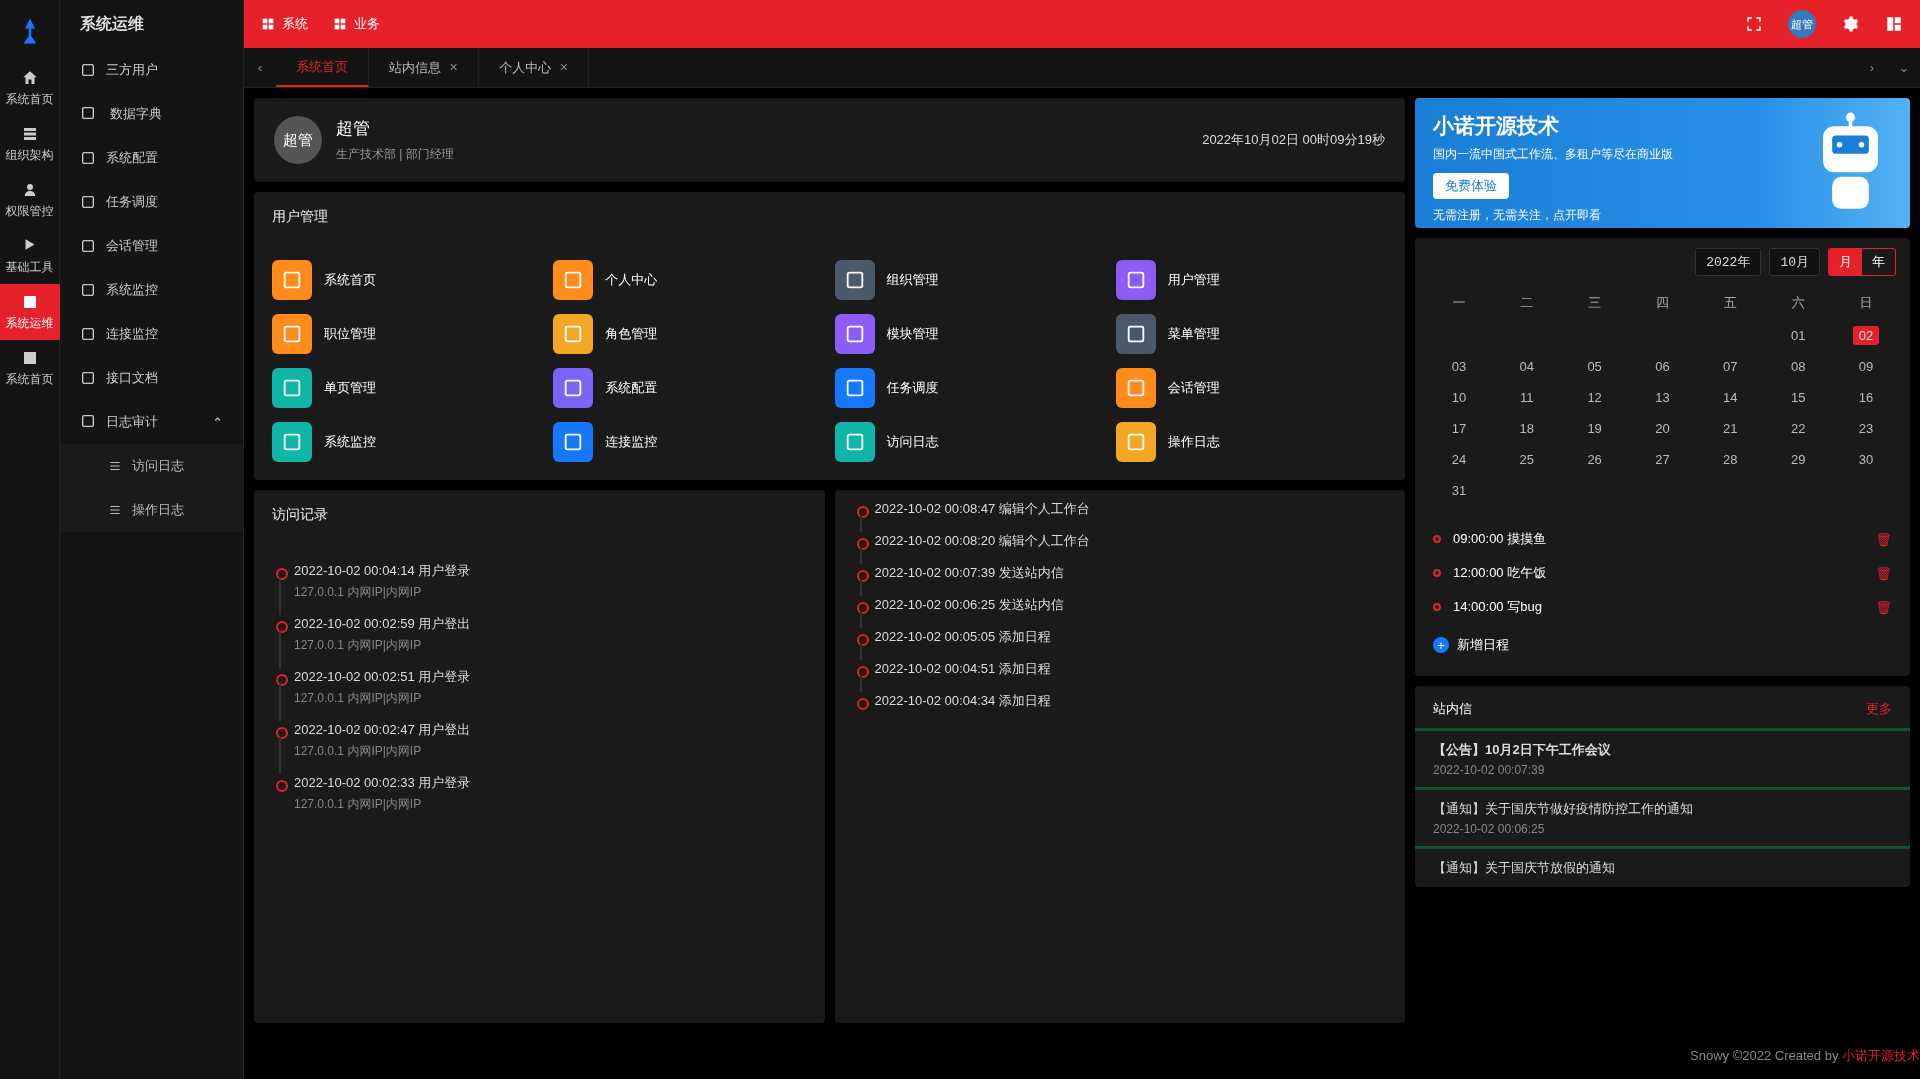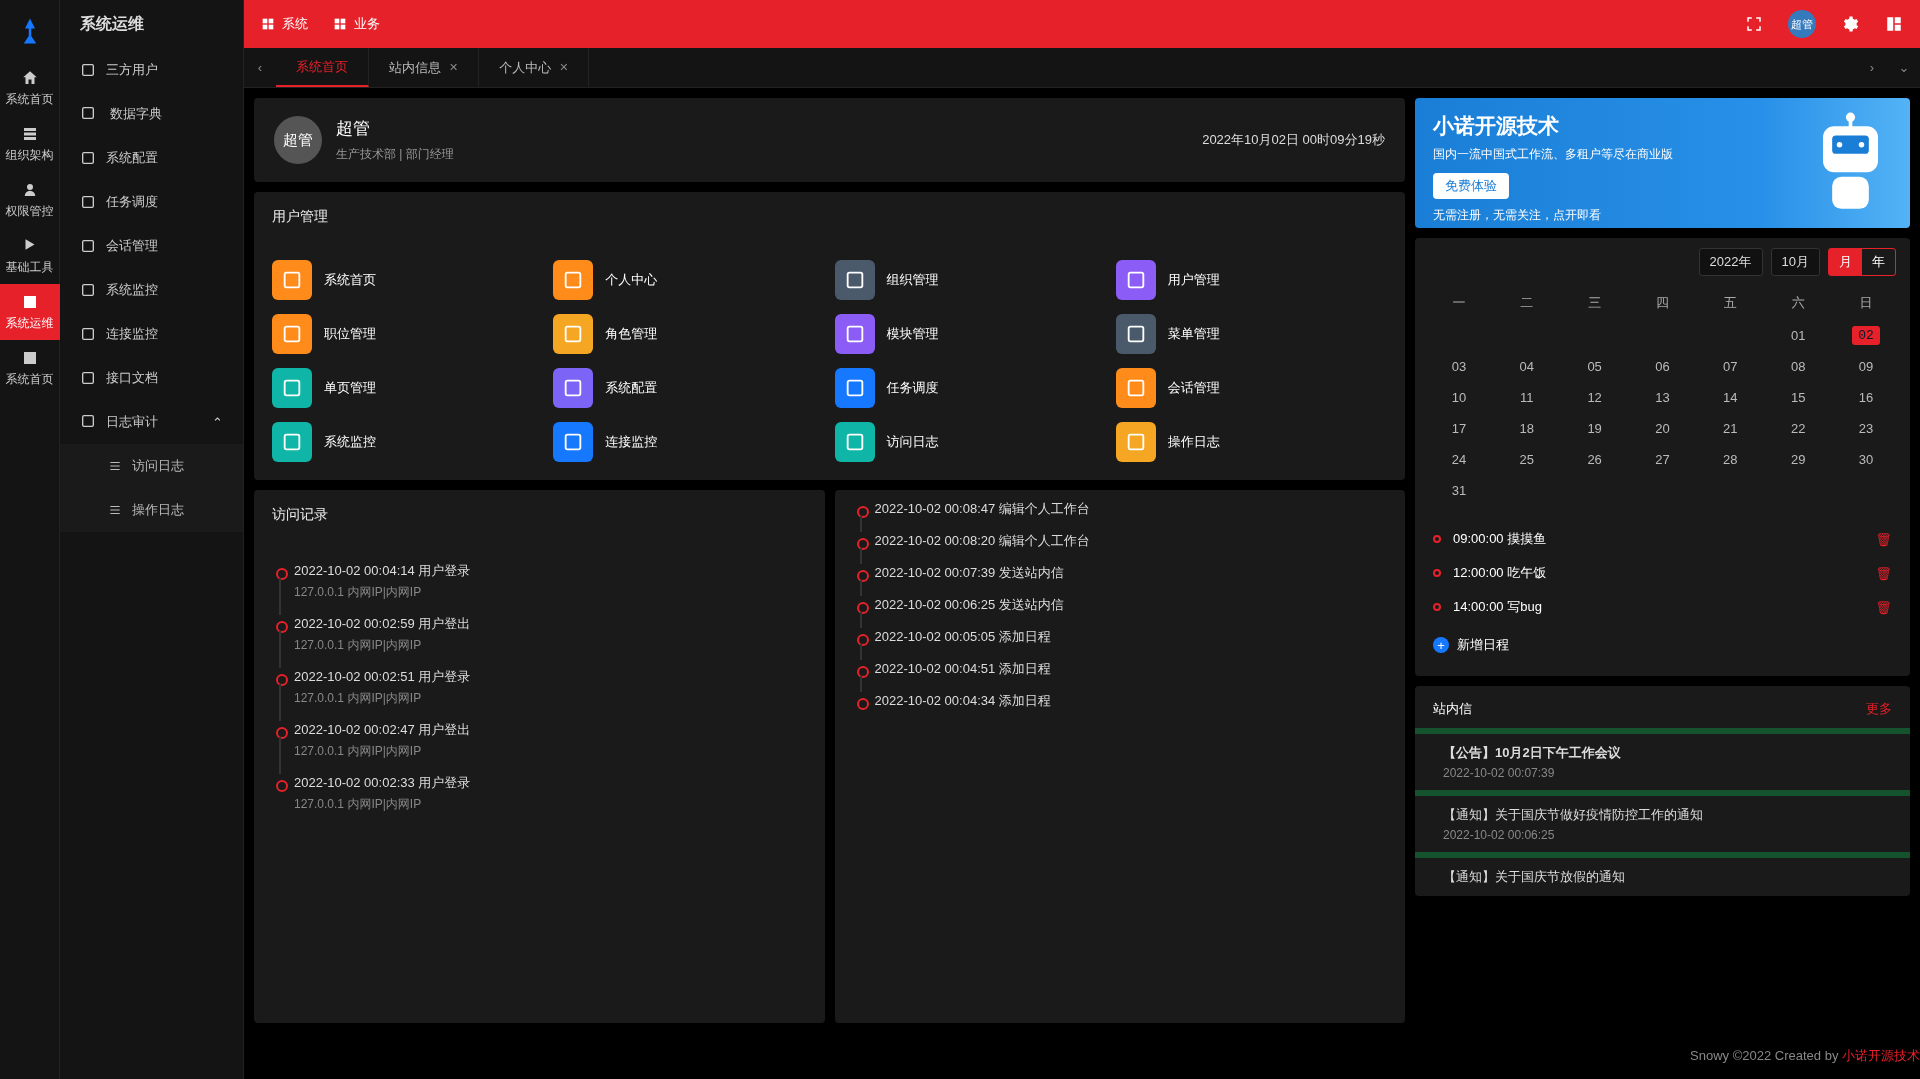--- a/index.html
+++ b/index.html
@@ -214,42 +214,42 @@
 }
 .banner .note { font-size: 12px; margin-top: 8px; }
 .robot {
   position: absolute; right: 12px; top: 10px; width: 95px; height: 110px;
 }
 
 
 .cal-head {
   display: flex; justify-content: flex-end; gap: 8px;
   padding: 10px 14px;
+  font-family: Liberation Mono, monospace;
 }
 .cal-input {
   background: #111; border: 1px solid #333; color: #ddd;
   padding: 4px 10px; border-radius: 3px; font-size: 13px;
 }
 .cal-seg {
   border: 1px solid #e6212a; border-radius: 3px; display: flex;
 }
 .cal-seg span {
   padding: 4px 10px; font-size: 13px; cursor: pointer;
 }
 .cal-seg span.active { background: #e6212a; }
 .cal-grid {
   display: grid; grid-template-columns: repeat(7, 1fr);
   text-align: center; padding: 0 10px 6px;
 }
 .cal-dow { color: #aaa; font-size: 13px; padding: 8px 0; }
 .cal-day { color: #bbb; font-size: 13px; padding: 8px 0; cursor: pointer; }
 .cal-day.off { color: #555; }
 .cal-day.today {
-  color: #0f172a;
-  font-family: Liberation Mono, monospace;
+  color: #e5e5e5;
 }
 .cal-day.today span {
   background: #e6212a; padding: 2px 6px; border-radius: 3px;
 }
 .agenda {
   padding: 10px 18px;
 }
 .agenda-item {
   display: flex; align-items: center; gap: 12px;
   padding: 8px 0; position: relative;
@@ -270,21 +270,21 @@
   background: #1677ff; display: flex; align-items: center; justify-content: center;
   font-size: 13px;
 }
 
 
 .msg-head {
   display: flex; justify-content: space-between; align-items: center;
   padding: 14px 18px 10px;
 }
 .msg-more { color: #e6212a; cursor: pointer; font-size: 13px; }
-.msg-item { padding: 10px 28px; border-top: 6px solid #14532d; }
+.msg-item { padding: 10px 18px; border-top: 3px solid #14532d; }
 .msg-title { font-size: 13px; color: #ddd; }
 .msg-time { font-size: 12px; color: #888; margin-top: 4px; }
 
 .footer {
   text-align: right; padding: 14px 0; color: #888; font-size: 13px;
 }
 .footer a { color: #e6212a; text-decoration: none; }
 </style>
 </head>
 <body>

